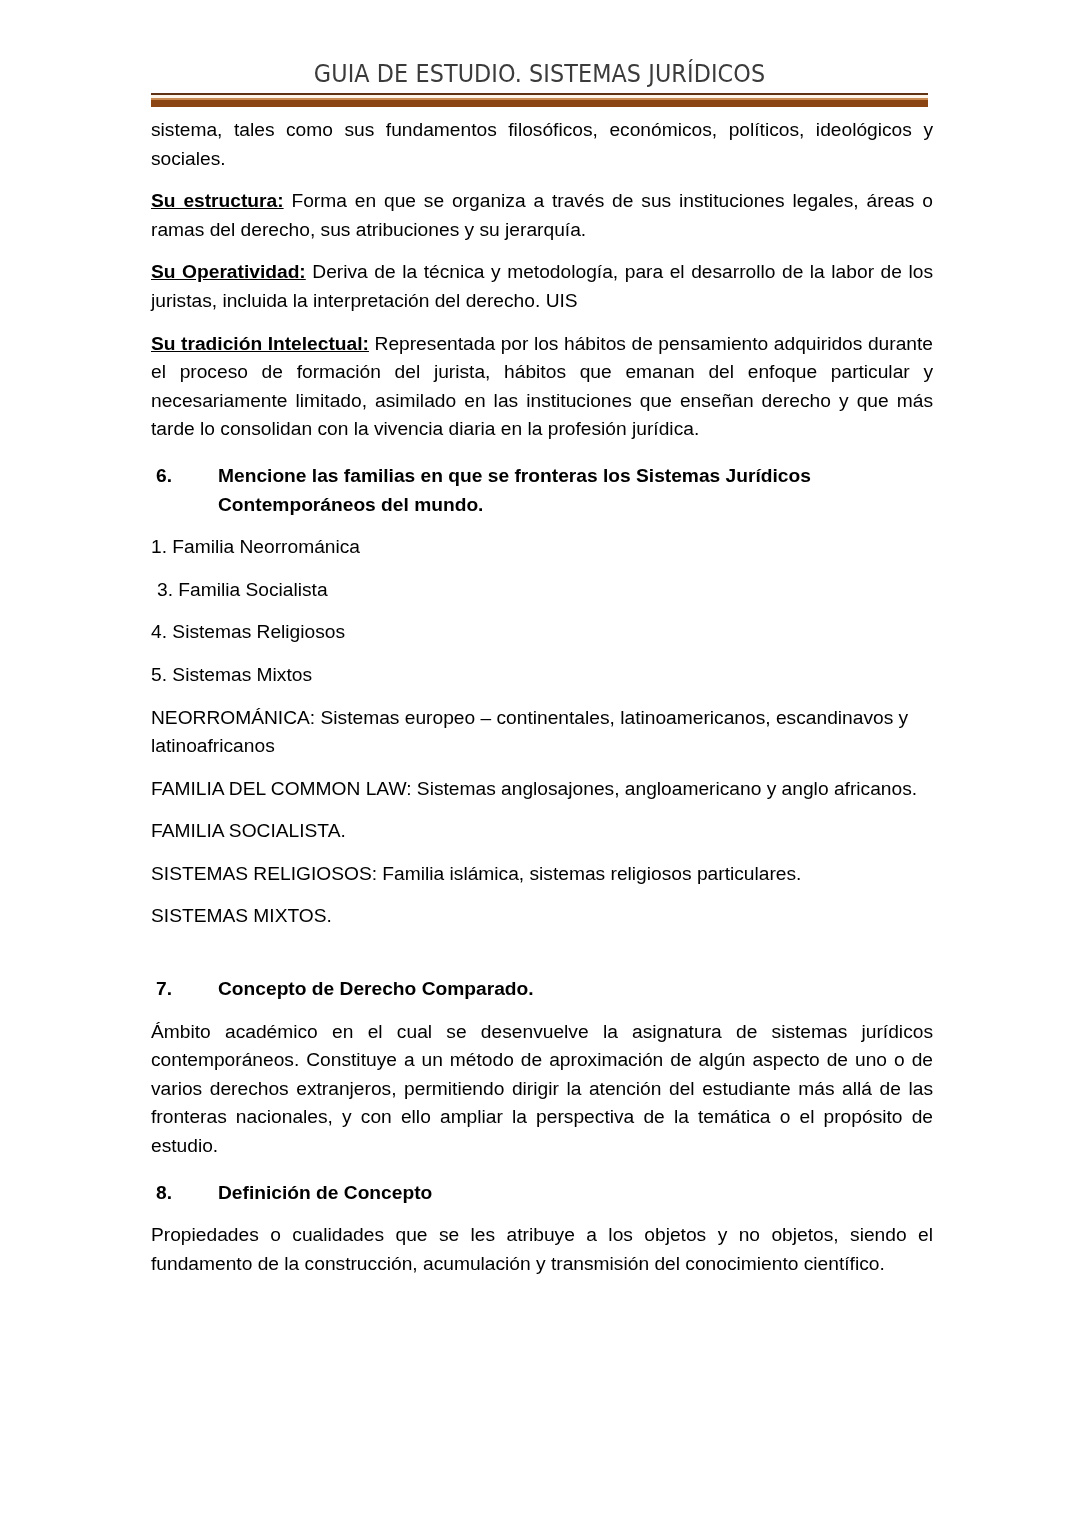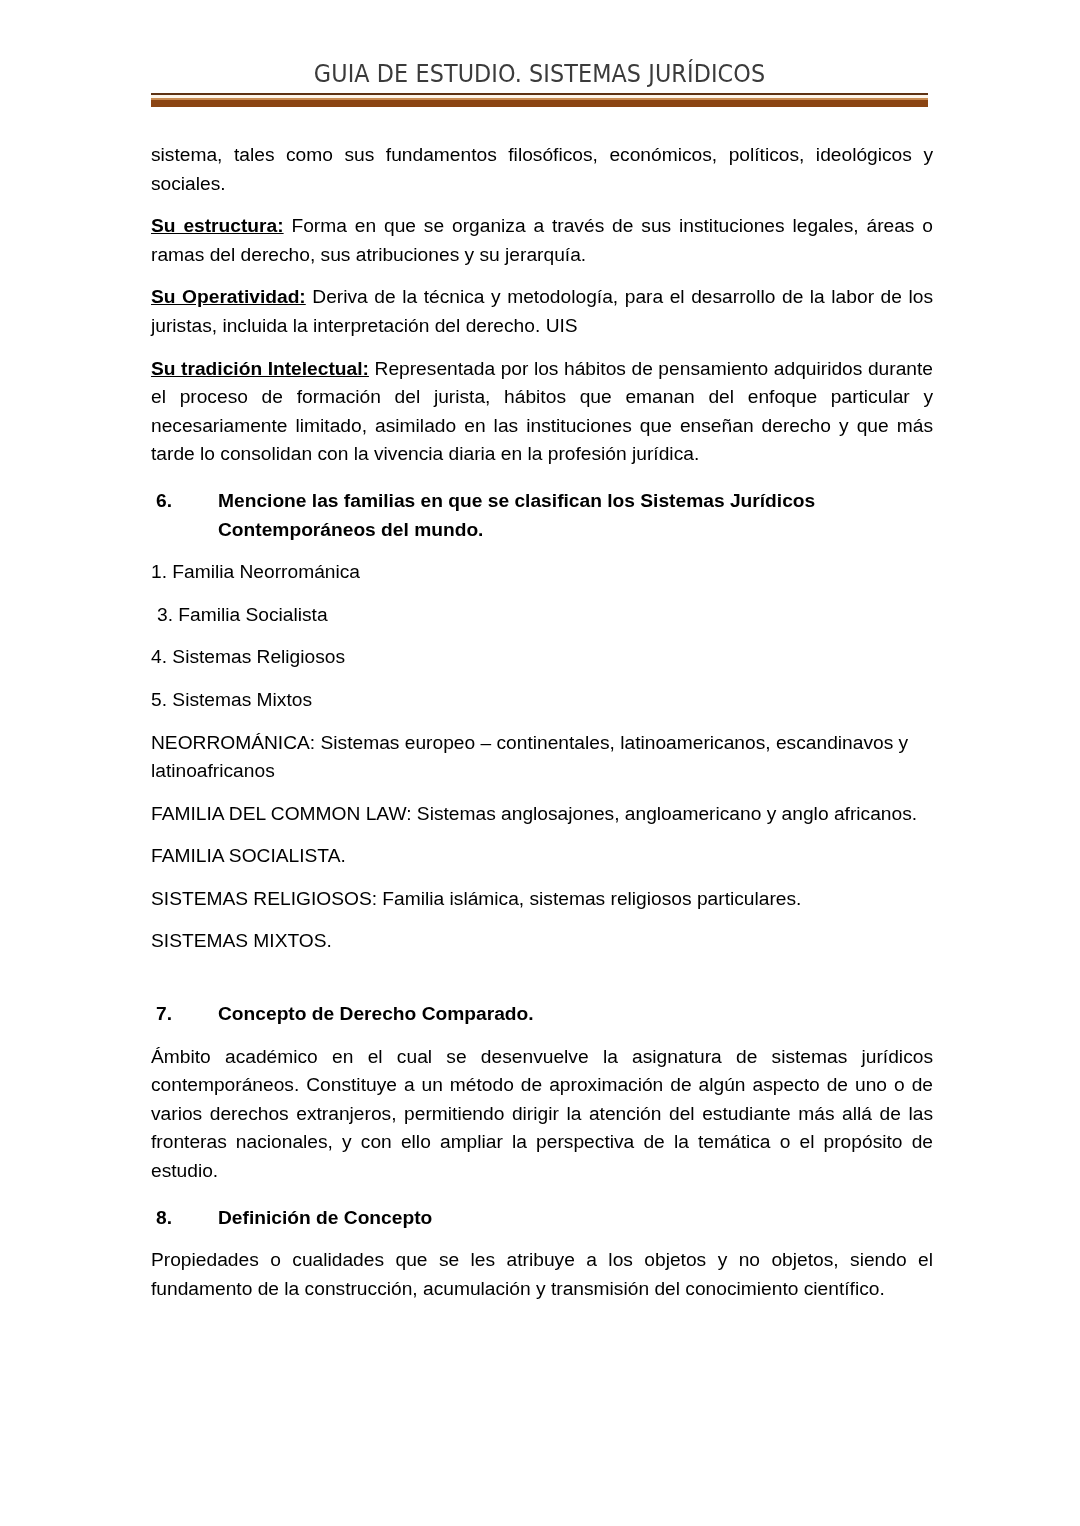--- a/index.html
+++ b/index.html
@@ -57,21 +57,21 @@
   }
   .rule-thick {
     height: 7px;
     background: #8b4513;
   }
 
   
   .content {
     position: absolute;
     left: 151px;
-    top: 141px;
+    top: 116px;
     width: 782px;
     font-size: 19.2px;
     line-height: 28.6px;
   }
 
   p.para {
     margin: 0 0 14px 0;
     text-align: justify;
     text-justify: inter-word;
   }
@@ -132,21 +132,21 @@
   <div class="content">
 
     <p class="para">sistema, tales como sus fundamentos filosóficos, económicos, políticos, ideológicos y sociales.</p>
 
     <p class="para"><span class="lead">Su estructura:</span><span> Forma en que se organiza a través de sus instituciones legales, áreas o ramas del derecho, sus atribuciones y su jerarquía.</span></p>
 
     <p class="para"><span class="lead">Su Operatividad:</span><span> Deriva de la técnica y metodología, para el desarrollo de la labor de los juristas, incluida la interpretación del derecho. UIS</span></p>
 
     <p class="para"><span class="lead">Su tradición Intelectual:</span><span> Representada por los hábitos de pensamiento adquiridos durante el proceso de formación del jurista, hábitos que emanan del enfoque particular y necesariamente limitado, asimilado en las instituciones que enseñan derecho y que más tarde lo consolidan con la vivencia diaria en la profesión jurídica.</span></p>
 
-    <p class="question"><span class="qnum">6.</span><span>Mencione las familias en que se clasifican los Sistemas Jurídicos Contemporáneos del mundo.</span></p>
+    <p class="question"><span class="qnum">6.</span><span>Mencione las familias en que se fronteras los Sistemas Jurídicos Contemporáneos del mundo.</span></p>
 
     <p class="family-item">1. Familia Neorrománica</p>
     <p class="family-item indented">3. Familia Socialista</p>
     <p class="family-item">4. Sistemas Religiosos</p>
     <p class="family-item">5. Sistemas Mixtos</p>
 
     <p class="flow">NEORROMÁNICA: Sistemas europeo – continentales, latinoamericanos, escandinavos y latinoafricanos</p>
     <p class="flow">FAMILIA DEL COMMON LAW: Sistemas anglosajones, angloamericano y anglo africanos.</p>
     <p class="flow">FAMILIA SOCIALISTA.</p>
     <p class="flow">SISTEMAS RELIGIOSOS: Familia islámica, sistemas religiosos particulares.</p>

